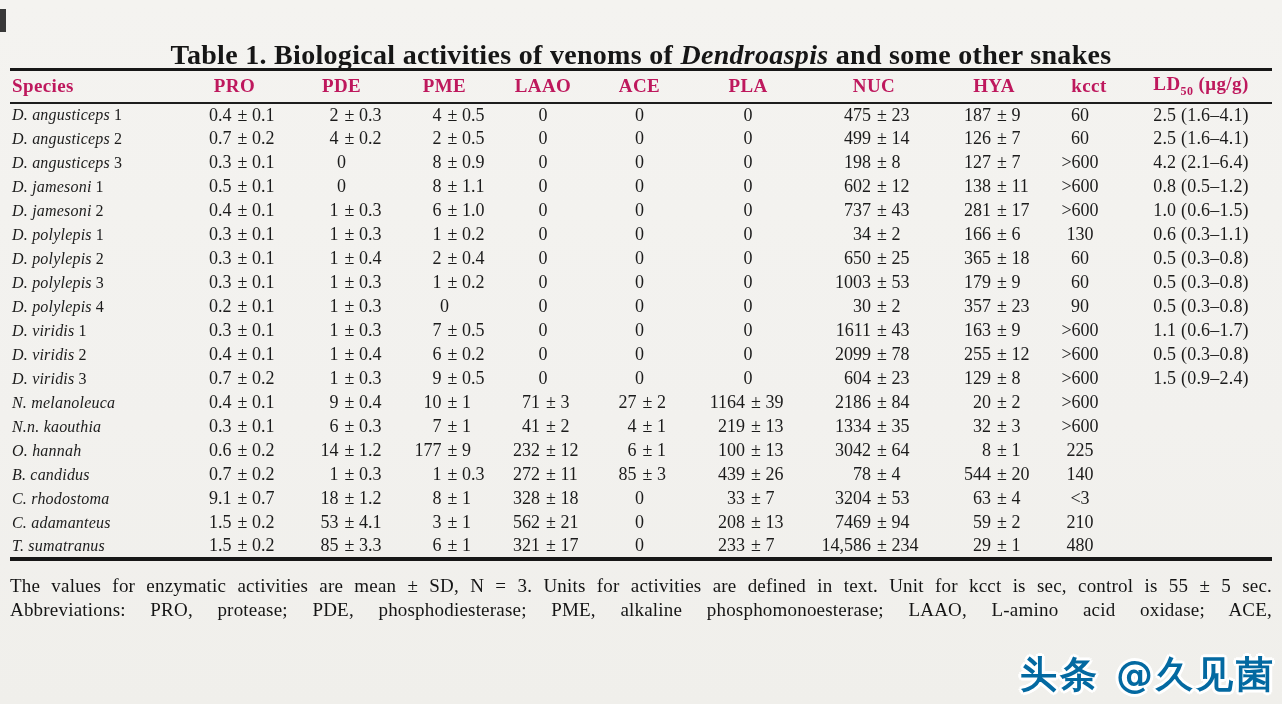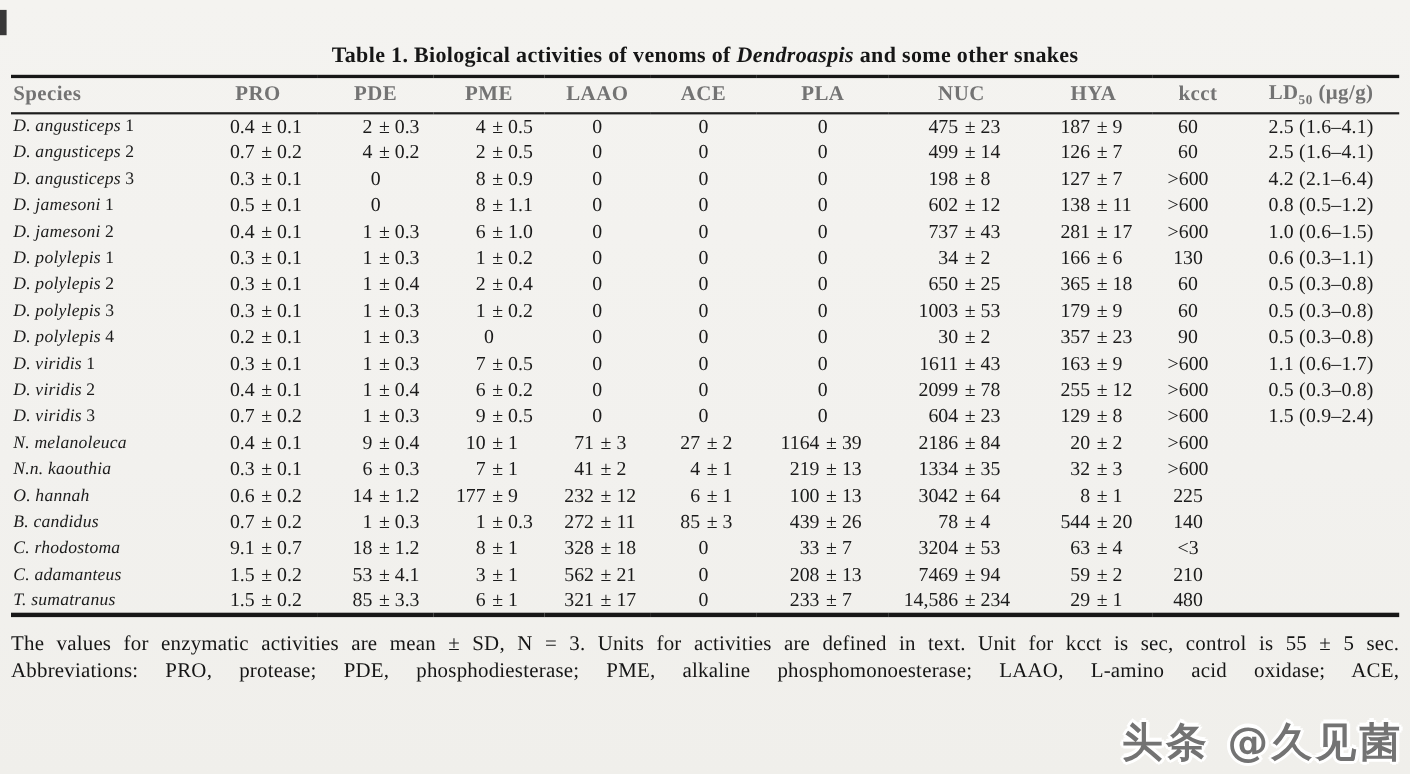--- a/index.html
+++ b/index.html
@@ -5,31 +5,31 @@
   html,body{margin:0;padding:0;}
   body{
     width:1282px;height:704px;position:relative;overflow:hidden;
     background:linear-gradient(180deg,#f4f3f0 0%,#f2f1ee 60%,#f0efeb 100%);
     font-family:"Liberation Serif", serif;
     color:#1a1a1a;
   }
   .edge-mark{position:absolute;left:0;top:9px;width:6px;height:23px;background:#242424;opacity:.9;}
   .title{
     position:absolute;left:0;right:0;top:39px;text-align:center;
-    font-size:20px;letter-spacing:.3px;color:#161616;font-weight:600;
+    font-size:28px;letter-spacing:.3px;color:#161616;font-weight:600;
   }
   .title .emph{font-style:italic;font-weight:bold;}
   table.venoms{
     position:absolute;left:10px;top:68px;width:1262px;
     border-collapse:collapse;table-layout:fixed;
     border-top:3px solid #171717;border-bottom:4px solid #171717;
   }
   thead tr{height:33px;border-bottom:2px solid #1d1d1d;}
   tbody tr{height:24px;}
-  th{font-weight:bold;font-size:19px;text-align:center;letter-spacing:.4px;padding:0;color:#737373;white-space:nowrap;}
+  th{font-weight:bold;font-size:19px;text-align:center;letter-spacing:.4px;padding:0;color:#be185d;white-space:nowrap;}
   th.sp{text-align:left;padding-left:2px;}
   th sub{font-size:12px;}
   th .unit{font-weight:bold;}
   td{font-size:18px;text-align:center;padding:0;white-space:nowrap;color:#1b1b1b;vertical-align:middle;}
   td.sp{text-align:left;padding-left:2px;font-size:16px;}
   td.sp i{letter-spacing:.2px;}
   td.kcct{text-align:center;padding-right:18px;}
   td.ld50{letter-spacing:.2px;}
   .pmwrap{display:flex;width:100%;}
   .pmwrap .n{flex:1 1 0;text-align:right;padding-right:6px;}
@@ -38,21 +38,21 @@
     position:absolute;left:10px;top:574px;width:1262px;
     font-size:19px;line-height:24px;color:#151515;letter-spacing:.2px;
   }
   .fl{white-space:normal;}
   .fl.j{text-align:justify;text-align-last:justify;}
   .fl.ind{margin-left:45px;}
   .fl sub{font-size:12px;}
   .watermark{
     position:absolute;right:6px;bottom:4px;
     font-family:"DejaVu Sans", sans-serif;
-    font-size:37px;font-weight:bold;color:#737373;letter-spacing:3px;
+    font-size:37px;font-weight:bold;color:#0369a1;letter-spacing:3px;
     text-shadow:-2px -2px 0 #ffffff,2px -2px 0 #ffffff,-2px 2px 0 #ffffff,2px 2px 0 #ffffff,0 3px 0 #ffffff,3px 0 0 #ffffff,0 -3px 0 #ffffff,-3px 0 0 #ffffff;
   }
 </style>
 </head>
 <body>
 
 <div class="page">
 
   <div class="edge-mark"></div>
 

